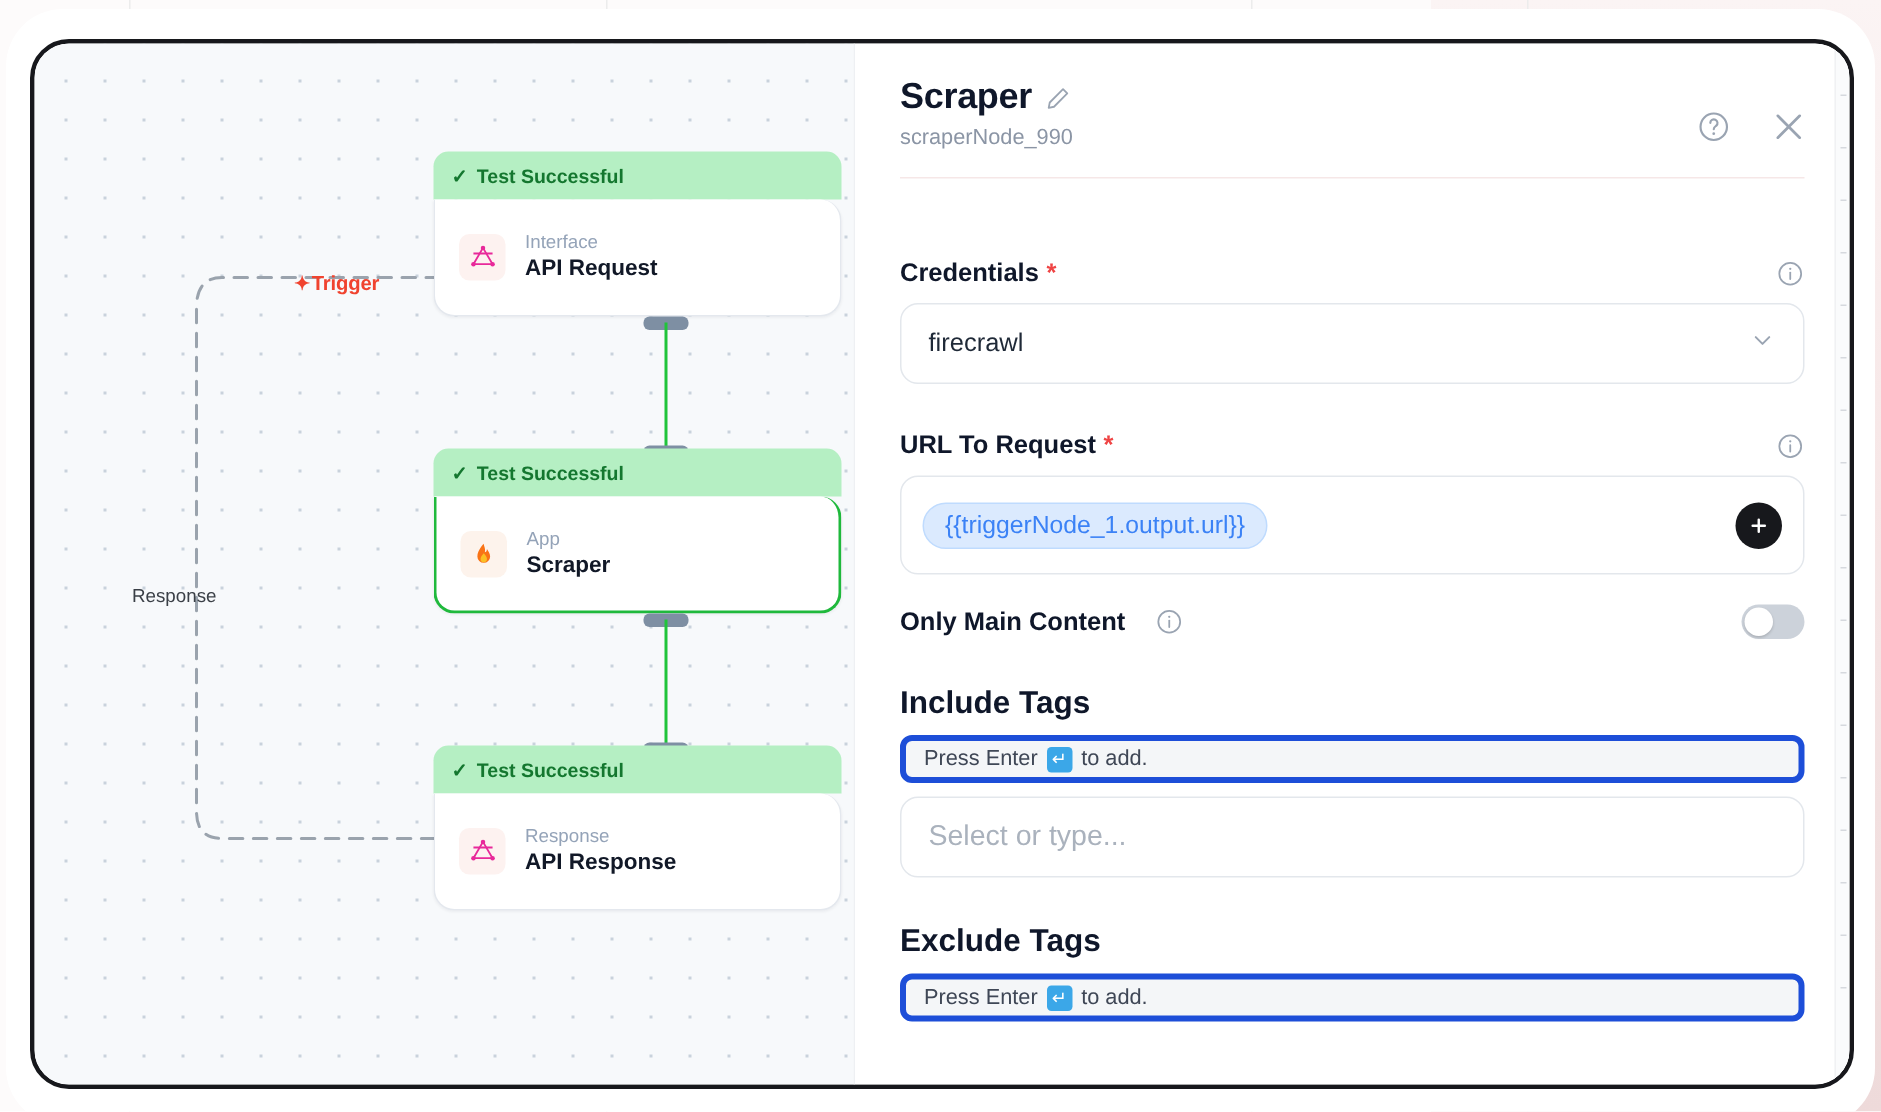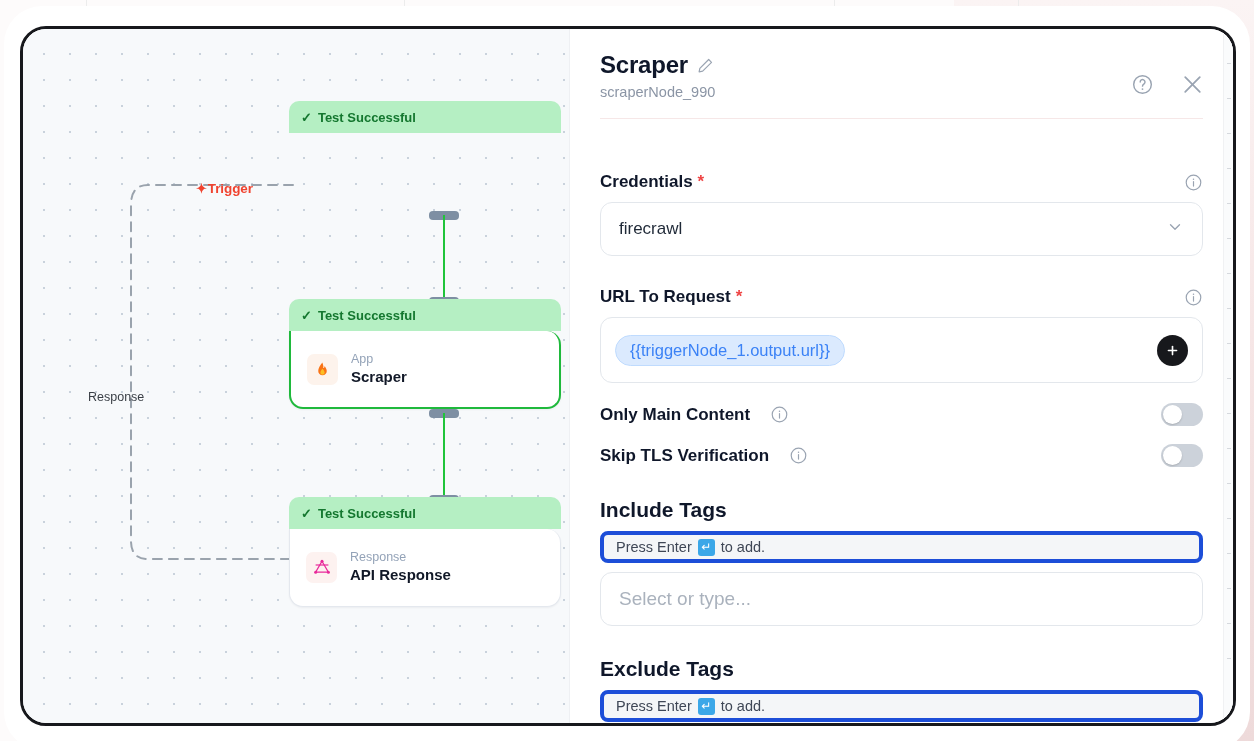--- a/index.html
+++ b/index.html
@@ -192,20 +192,35 @@
         <span class="bolt">✦</span>
         <span>Trigger</span>
       </div>
       <div class="response-label">Response</div>
 
       <div class="node" style="left:266px; top:72px;">
         <div class="node-status">
           <span class="chk">✓</span>
           <span>Test Successful</span>
         </div>
+        <div class="node-body">
+          <div class="node-icon">
+            <svg width="18" height="18" viewBox="0 0 24 24" fill="none" stroke="#e8299a" stroke-width="1.6">
+              <polygon points="12,3 20.5,17.5 3.5,17.5"></polygon>
+              <circle cx="12" cy="3" r="2" fill="#e8299a" stroke="none"></circle>
+              <circle cx="20.5" cy="17.5" r="2" fill="#e8299a" stroke="none"></circle>
+              <circle cx="3.5" cy="17.5" r="2" fill="#e8299a" stroke="none"></circle>
+              <line x1="3.5" y1="8" x2="20.5" y2="8"></line>
+            </svg>
+          </div>
+          <div class="node-text">
+            <span class="node-kind">Interface</span>
+            <span class="node-title">API Request</span>
+          </div>
+        </div>
       </div>
 
       <div class="handle" style="top:182px;"></div>
       <div class="conn-line" style="top:186px; height:86px;"></div>
       <div class="handle" style="top:268px;"></div>
 
       <div class="node selected" style="left:266px; top:270px;">
         <div class="node-status">
           <span class="chk">✓</span>
           <span>Test Successful</span>
@@ -343,35 +358,20 @@
                   <line x1="12" y1="11" x2="12" y2="16.5" stroke-linecap="round"></line>
                 <circle cx="12" cy="7.8" r=".95" fill="#9aa4b2" stroke="none"></circle>
               </svg>
             </span>
           </span>
           <span class="switch">
             <span class="knob"></span>
           </span>
         </div>
 
-        <div class="toggle-row">
-          <span class="toggle-label">
-            <span>Skip TLS Verification</span>
-            <span class="info-circle">
-              <svg width="19" height="19" viewBox="0 0 24 24" fill="none" stroke="#9aa4b2" stroke-width="1.5">
-                <circle cx="12" cy="12" r="9.2"></circle>
-                  <line x1="12" y1="11" x2="12" y2="16.5" stroke-linecap="round"></line>
-                <circle cx="12" cy="7.8" r=".95" fill="#9aa4b2" stroke="none"></circle>
-              </svg>
-            </span>
-          </span>
-          <span class="switch">
-            <span class="knob"></span>
-          </span>
-        </div>
 
         <div class="field">
           <div class="tag-label">Include Tags</div>
           <div class="hint-box">
             <span>Press Enter</span>
             <span class="enter-key">↵</span>
             <span>to add.</span>
           </div>
           <div class="tag-input">
             <span>Select or type...</span>

